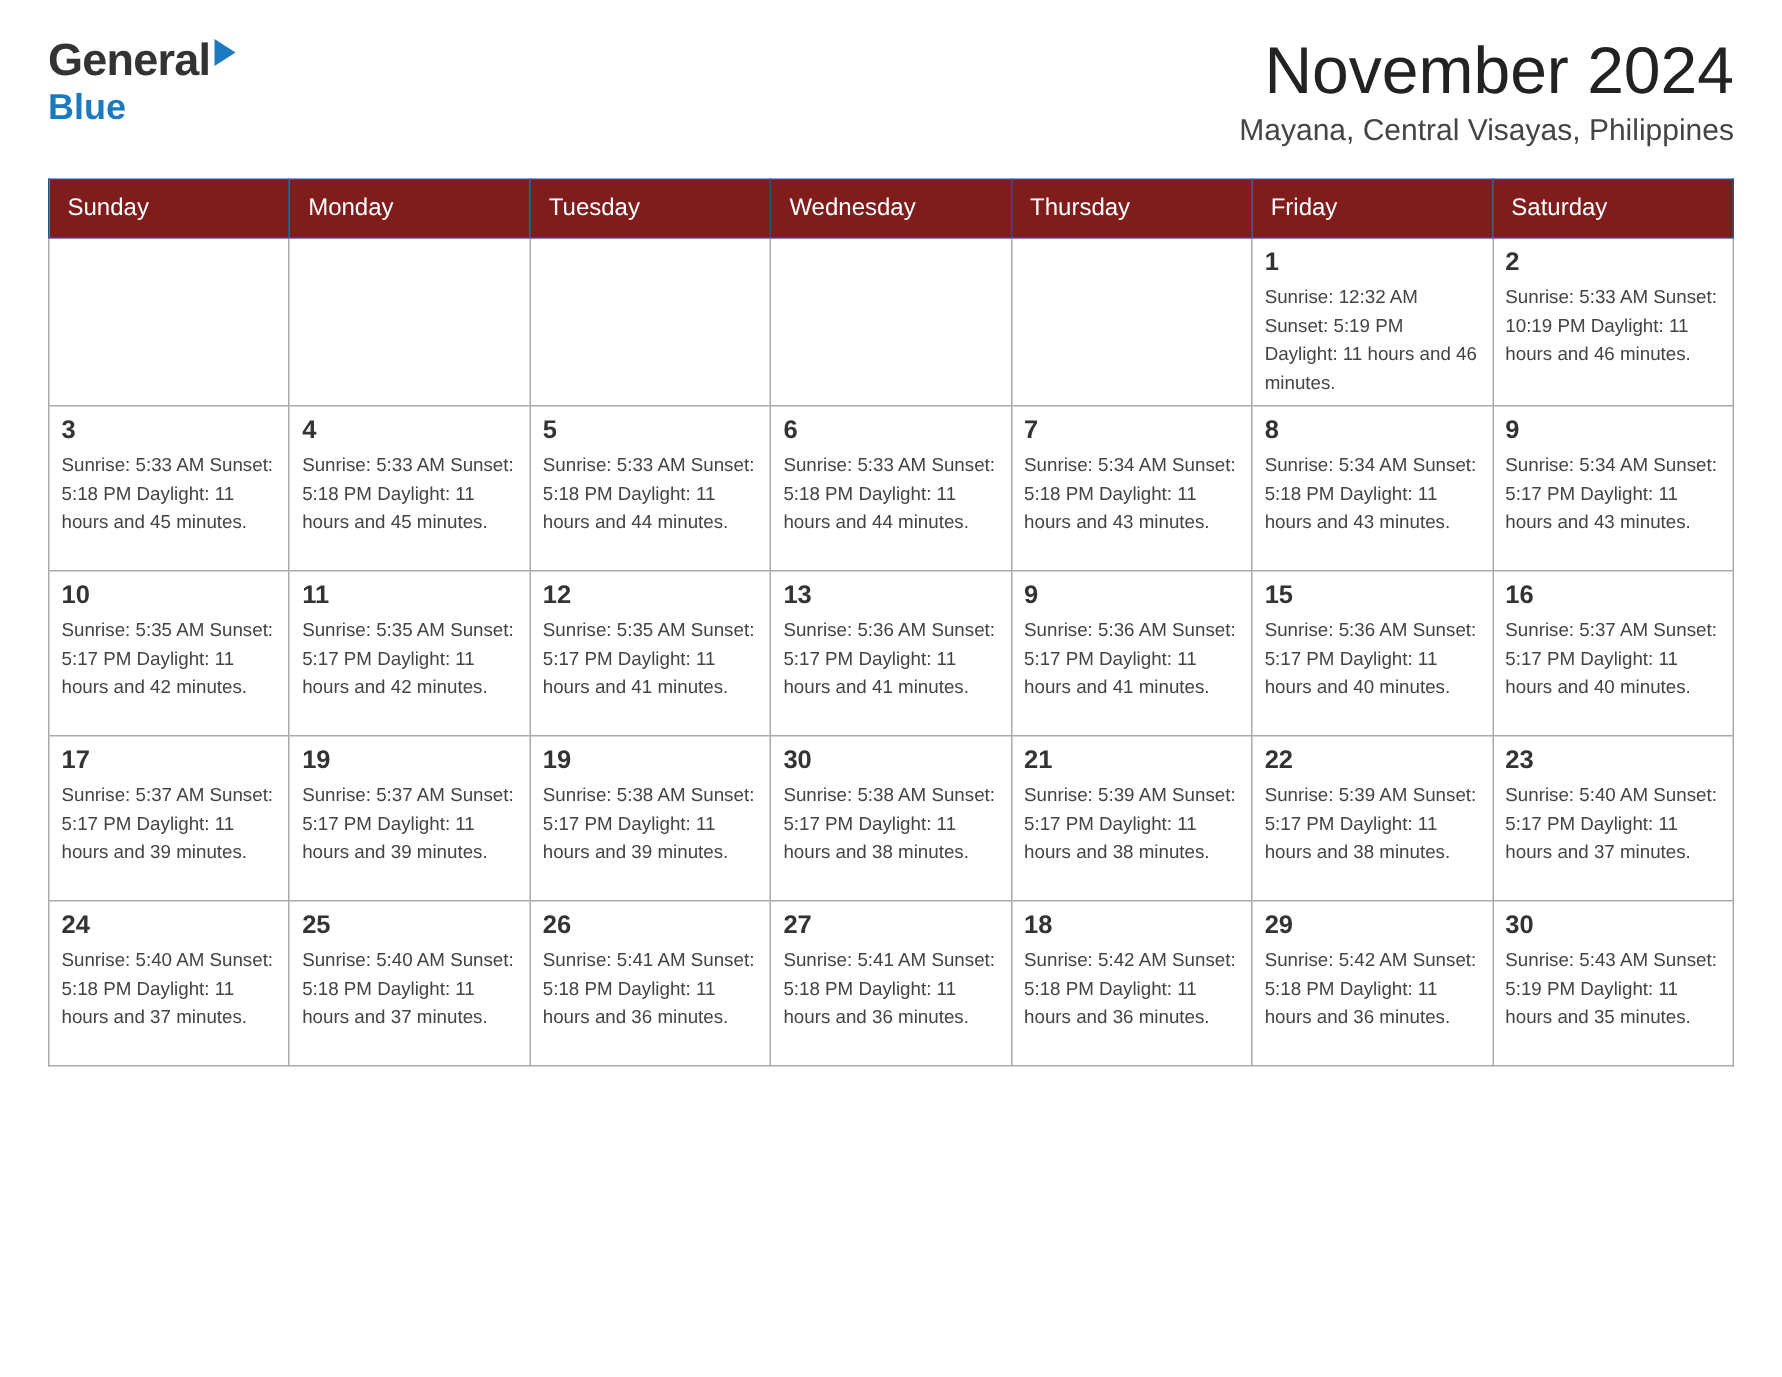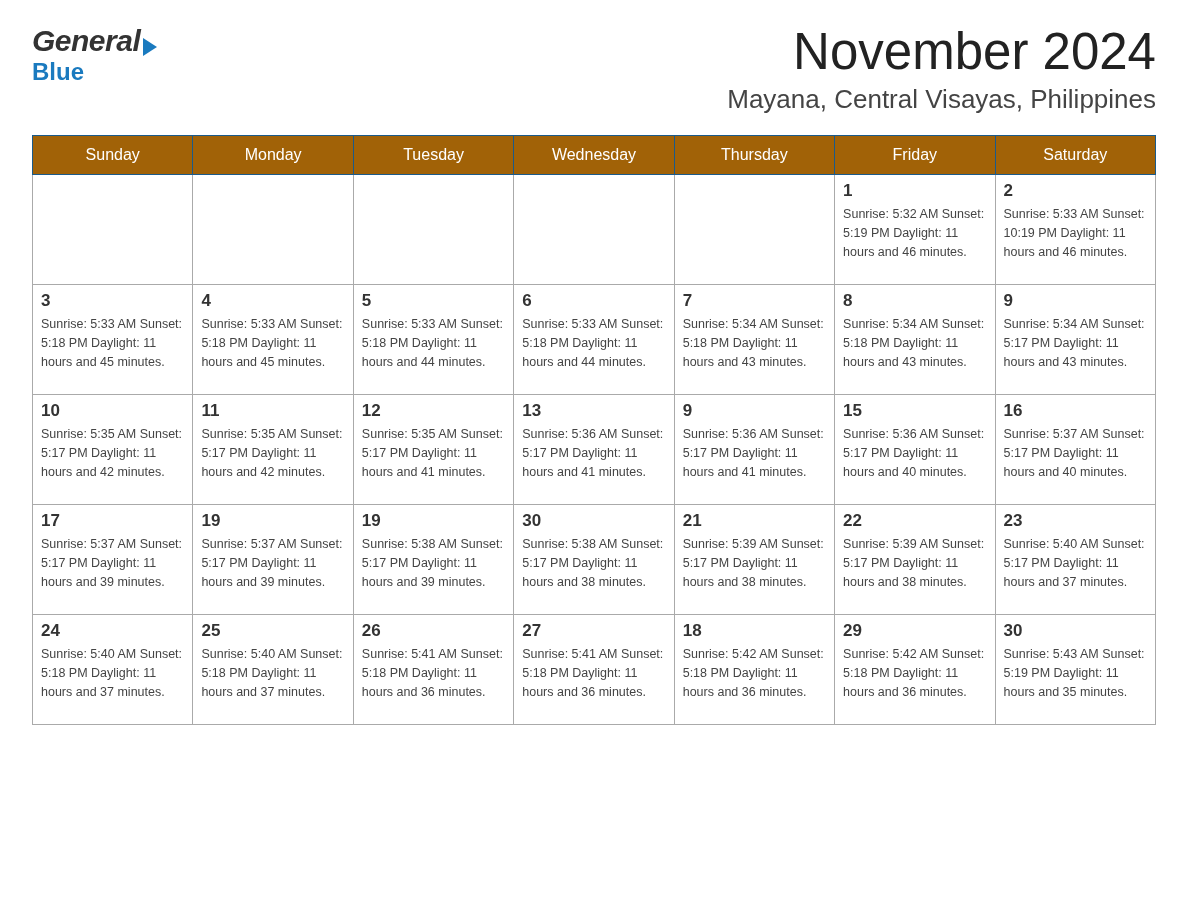--- a/index.html
+++ b/index.html
@@ -19,42 +19,42 @@
     }
     .logo {
       display: flex;
       flex-direction: column;
       align-items: flex-start;
     }
     .title-area {
       text-align: right;
     }
     .month-title {
-      font-size: 51px;
+      font-size: 44px;
       font-weight: normal;
       color: #222;
       line-height: 1.1;
     }
     .location {
-      font-size: 26px;
+      font-size: 20px;
       color: #444;
       margin-top: 4px;
     }
     .calendar {
       width: 100%;
       border-collapse: collapse;
       border: 1px solid #999;
     }
     .calendar th {
-      background-color: #a16207;
+      background-color: #7f1d1d;
       color: #fff;
       font-size: 16px;
       font-weight: normal;
       padding: 10px 12px;
-      text-align: center;
+      text-align: left;
       border: 1px solid #1a5a8a;
     }
     .calendar td {
       vertical-align: top;
       border: 1px solid #aaa;
       padding: 6px 8px;
       width: 14.28%;
       min-height: 100px;
       background: #fff;
     }
@@ -71,22 +71,21 @@
     }
     .empty-cell {
       background: #f5f5f5;
     }
     .week-row td {
       height: 110px;
     }
     
     .logo-row {
       display: flex;
-      align-items: flex-end;
-      font-style: italic;
+      align-items: flex-start;
     }
     .logo-text-general {
       font-size: 30px;
       font-weight: bold;
       color: #333;
       letter-spacing: -0.5px;
     }
     .logo-triangle-svg {
       margin-left: 1px;
     }
@@ -132,21 +131,21 @@
   </thead>
   <tbody id="calendar-body">
   <tr class="week-row">
         <td class="empty-cell"></td>
         <td class="empty-cell"></td>
         <td class="empty-cell"></td>
         <td class="empty-cell"></td>
         <td class="empty-cell"></td>
         <td>
           <div class="day-number">1</div>
-          <div class="day-info">Sunrise: 5:32 AM
+          <div class="day-info">Sunrise: 12:32 AM
 Sunset: 5:19 PM
 Daylight: 11 hours and 46 minutes.</div>
         </td>
         <td>
           <div class="day-number">2</div>
           <div class="day-info">Sunrise: 5:33 AM
 Sunset: 10:19 PM
 Daylight: 11 hours and 46 minutes.</div>
         </td>
       </tr>

